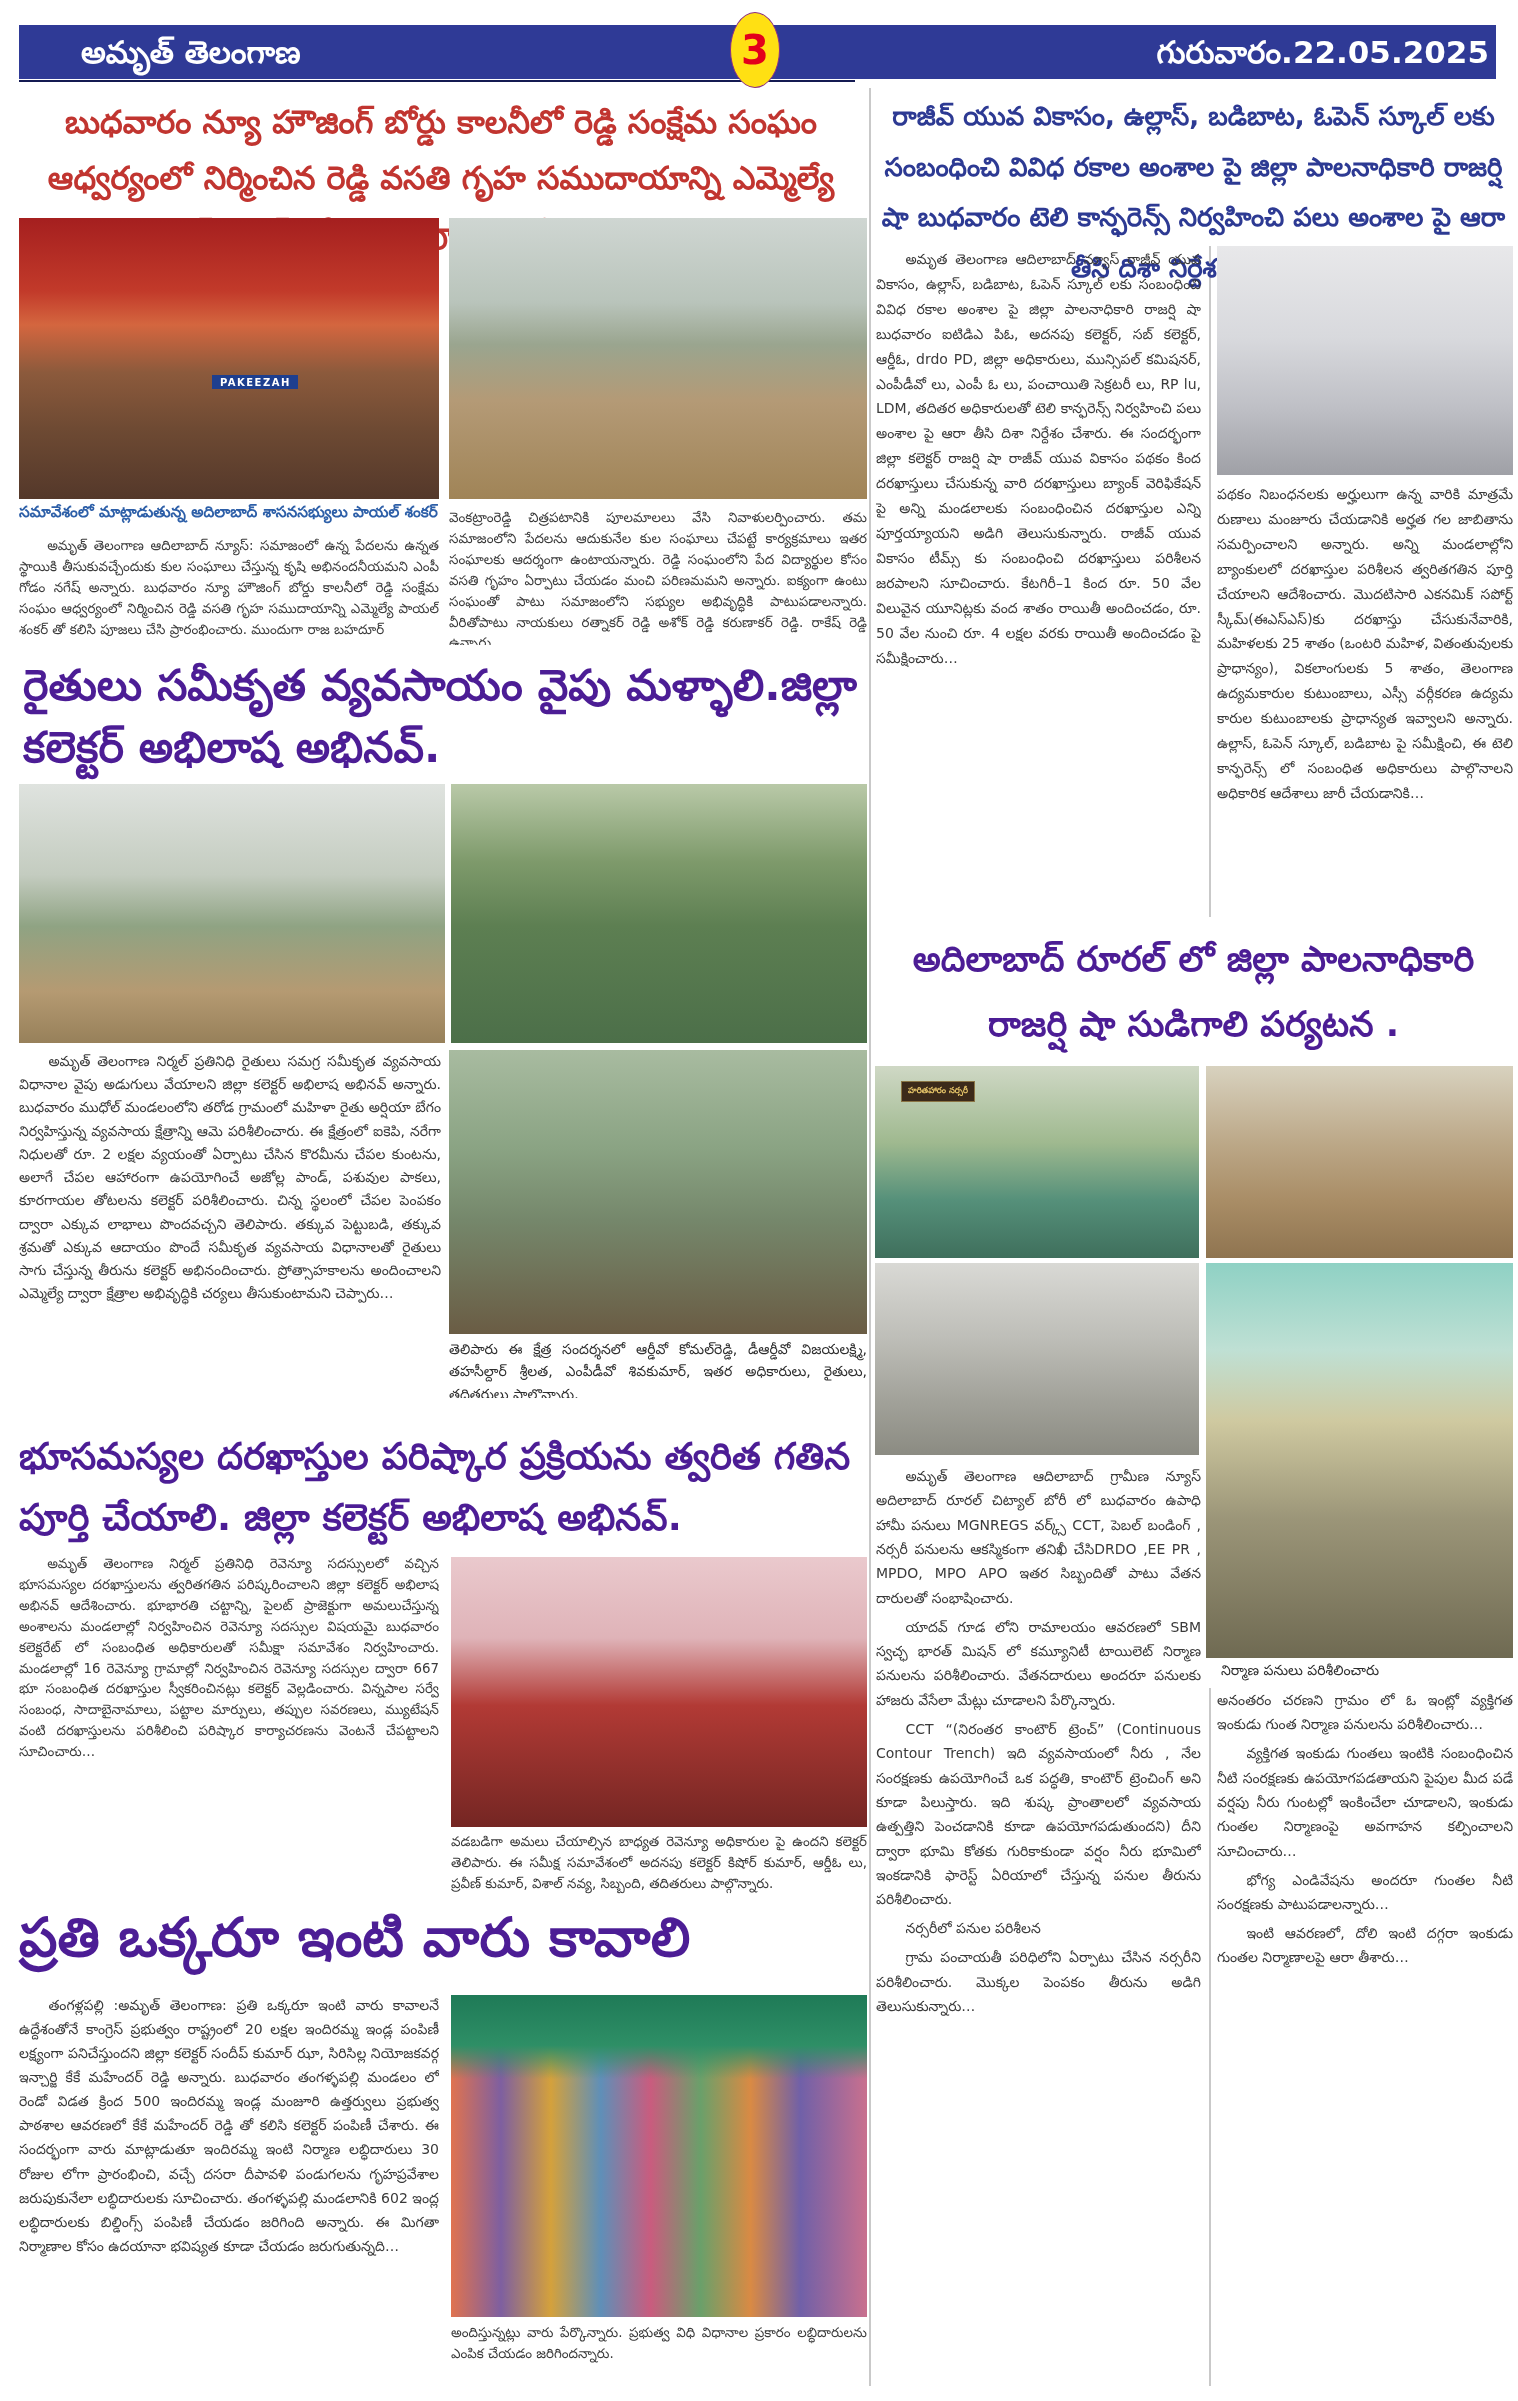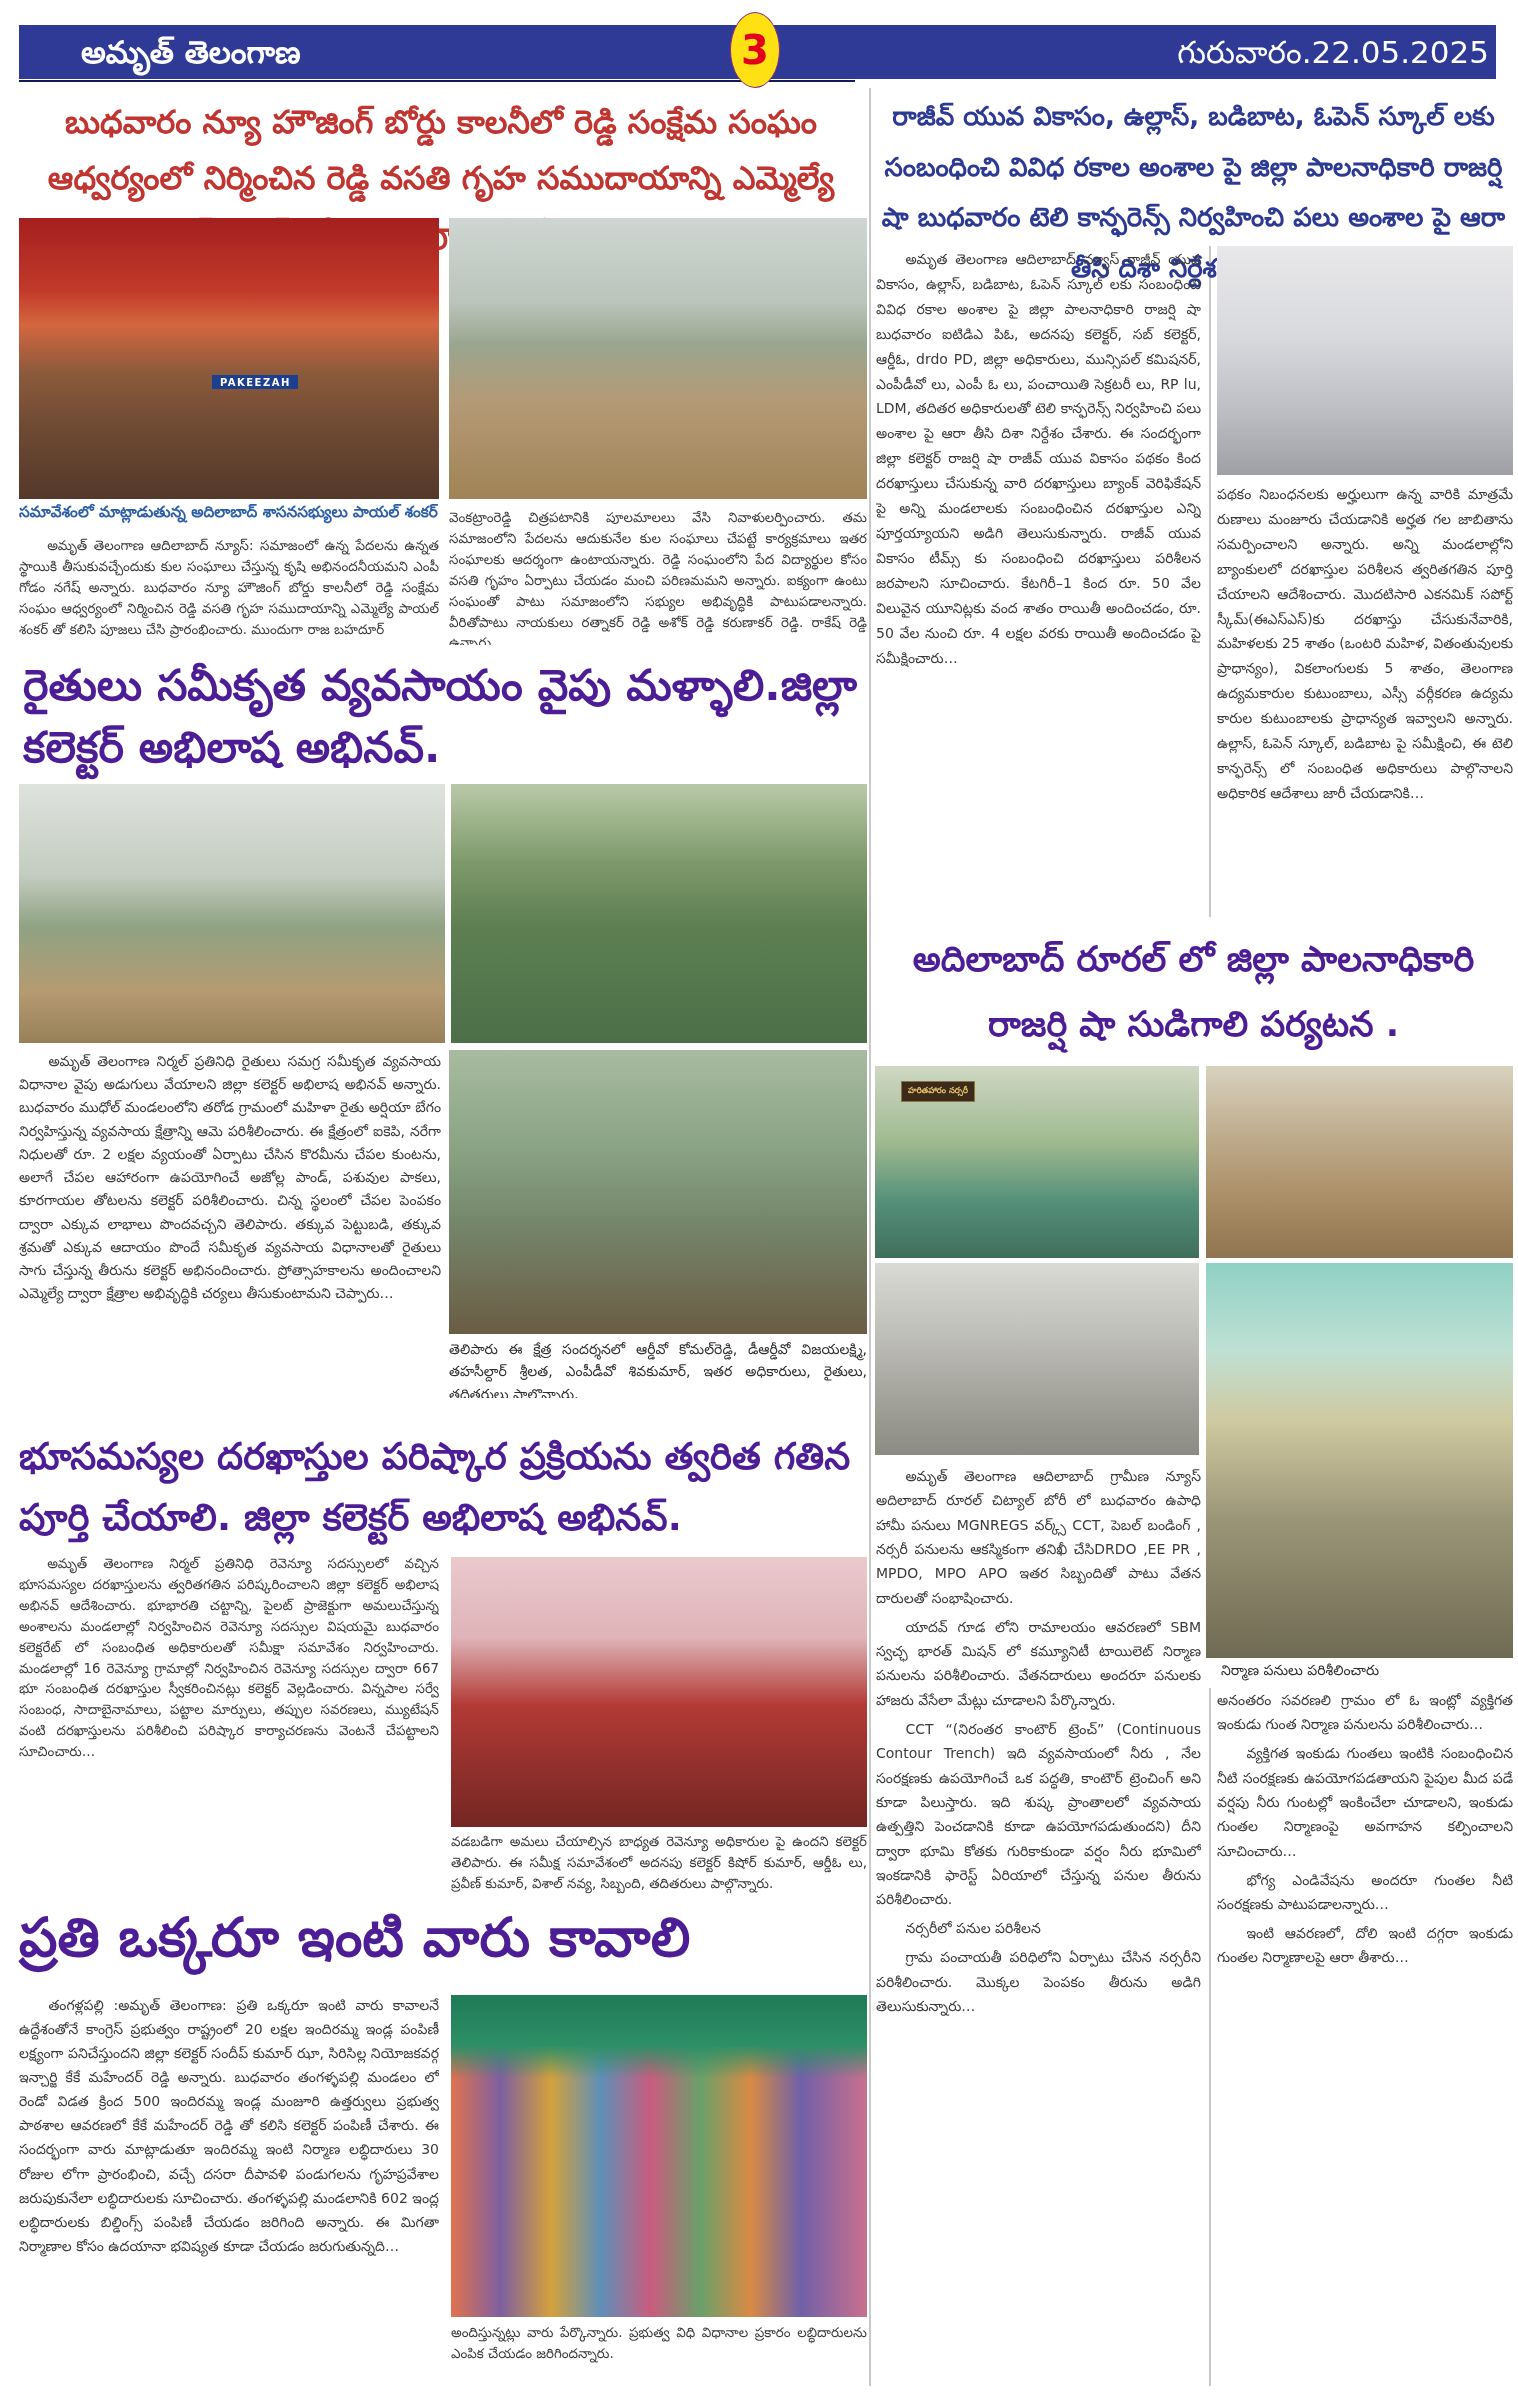--- a/index.html
+++ b/index.html
@@ -8,21 +8,21 @@
 
   
   .masthead{position:absolute;left:19px;top:24.6px;width:1477px;height:54px;background:#2f3a96;}
   .masthead-underline{position:absolute;left:19px;top:80px;width:836px;height:2.3px;background:#141a52;}
   .paper-name{position:absolute;left:81px;top:31px;width:537px;height:43px;color:#ffffff;
               font-size:31px;font-weight:bold;line-height:43px;}
   .page-badge{position:absolute;left:730px;top:11.5px;width:48px;height:74px;background:#ffe013;
               border-radius:50%;border:1.5px solid #8a2c8a;display:flex;align-items:center;justify-content:center;}
   .page-badge span{color:#e3001b;font-size:40px;font-weight:bold;}
   .edition-date{position:absolute;left:1059px;top:31px;width:430px;height:43px;color:#ffffff;
-                font-size:31px;font-weight:normal;text-align:right;line-height:43px;}
+                font-size:31px;font-weight:bold;text-align:right;line-height:43px;}
 
   
   .vrule{position:absolute;width:1.5px;background:#c9c9c9;}
   .vr-main{left:869px;top:88px;height:2298px;}
   .vr-right-top{left:1209px;top:246px;height:671px;}
   .vr-right-bottom{left:1209px;top:1688px;height:698px;}
 
   
   .lead-left{position:absolute;left:19px;top:94px;width:844px;height:123px;color:#c13530;
              font-size:32px;font-weight:bold;line-height:1.75;text-align:center;}
@@ -149,21 +149,21 @@
   <div class="photo ph-housevisit"></div>
   <div class="caption-blue cap-rural-photo">నిర్మాణ పనులు పరిశీలించారు</div>
   <div class="bodycol c-rural1">
     <p>అమృత్ తెలంగాణ ఆదిలాబాద్ గ్రామీణ న్యూస్ అదిలాబాద్ రూరల్  చిట్యాల్ బోరీ లో బుధవారం ఉపాధి హామీ పనులు MGNREGS వర్క్స్ CCT, పెబల్ బండింగ్ , నర్సరీ పనులను ఆకస్మికంగా తనిఖీ చేసిDRDO ,EE PR , MPDO, MPO APO ఇతర సిబ్బందితో పాటు వేతన దారులతో సంభాషించారు.</p>
     <p>యాదవ్ గూడ లోని రామాలయం ఆవరణలో SBM స్వచ్ఛ భారత్ మిషన్ లో కమ్యూనిటీ టాయిలెట్ నిర్మాణ పనులను పరిశీలించారు. వేతనదారులు అందరూ పనులకు హాజరు వేసేలా మేట్లు చూడాలని పేర్కొన్నారు.</p>
     <p>CCT  “(నిరంతర కాంటౌర్ ట్రెంచ్” (Continuous Contour Trench)  ఇది వ్యవసాయంలో నీరు , నేల సంరక్షణకు ఉపయోగించే ఒక పద్ధతి, కాంటౌర్ ట్రెంచింగ్ అని కూడా పిలుస్తారు. ఇది శుష్క ప్రాంతాలలో వ్యవసాయ ఉత్పత్తిని పెంచడానికి కూడా ఉపయోగపడుతుందని)  దీని ద్వారా భూమి కోతకు గురికాకుండా వర్షం నీరు భూమిలో ఇంకడానికి  ఫారెస్ట్ ఏరియాలో చేస్తున్న పనుల తీరును పరిశీలించారు.</p>
     <p>నర్సరీలో పనుల పరిశీలన</p>
     <p>గ్రామ పంచాయతీ పరిధిలోని ఏర్పాటు చేసిన నర్సరీని పరిశీలించారు. మొక్కల పెంపకం తీరును అడిగి తెలుసుకున్నారు…</p>
   </div>
   <div class="bodycol c-rural2">
-    <p class="noindent">అనంతరం సవరణలి గ్రామం లో ఓ ఇంట్లో వ్యక్తిగత ఇంకుడు గుంత నిర్మాణ పనులను పరిశీలించారు…</p>
+    <p class="noindent">అనంతరం చరణని గ్రామం లో ఓ ఇంట్లో వ్యక్తిగత ఇంకుడు గుంత నిర్మాణ పనులను పరిశీలించారు…</p>
     <p>వ్యక్తిగత ఇంకుడు గుంతలు ఇంటికి సంబంధించిన నీటి సంరక్షణకు ఉపయోగపడతాయని పైపుల మీద పడే వర్షపు నీరు గుంటల్లో ఇంకించేలా చూడాలని, ఇంకుడు గుంతల నిర్మాణంపై అవగాహన కల్పించాలని సూచించారు…</p>
     <p>భోగ్య ఎండివేషను అందరూ గుంతల నీటి సంరక్షణకు పాటుపడాలన్నారు…</p>
     <p>ఇంటి ఆవరణలో, దోలి ఇంటి దగ్గరా ఇంకుడు గుంతల నిర్మాణాలపై ఆరా తీశారు…</p>
   </div>
 
   <div class="headline-blue hl-land">భూసమస్యల దరఖాస్తుల పరిష్కార ప్రక్రియను త్వరిత గతిన పూర్తి చేయాలి. జిల్లా కలెక్టర్ అభిలాష అభినవ్.</div>
   <div class="bodycol c-land1">
     <p>అమృత్ తెలంగాణ నిర్మల్ ప్రతినిధి రెవెన్యూ సదస్సులలో వచ్చిన భూసమస్యల దరఖాస్తులను త్వరితగతిన పరిష్కరించాలని జిల్లా కలెక్టర్ అభిలాష అభినవ్ ఆదేశించారు. భూభారతి చట్టాన్ని, పైలట్ ప్రాజెక్టుగా అమలుచేస్తున్న అంశాలను మండలాల్లో నిర్వహించిన రెవెన్యూ సదస్సుల విషయమై బుధవారం కలెక్టరేట్ లో సంబంధిత అధికారులతో సమీక్షా సమావేశం నిర్వహించారు. మండలాల్లో 16 రెవెన్యూ గ్రామాల్లో నిర్వహించిన రెవెన్యూ సదస్సుల ద్వారా 667 భూ సంబంధిత దరఖాస్తుల స్వీకరించినట్లు కలెక్టర్ వెల్లడించారు. విన్నపాల సర్వే సంబంధ, సాదాబైనామాలు, పట్టాల మార్పులు, తప్పుల సవరణలు, మ్యుటేషన్ వంటి దరఖాస్తులను పరిశీలించి పరిష్కార కార్యాచరణను వెంటనే చేపట్టాలని సూచించారు…</p>
   </div>
   <div class="photo ph-revenue"></div>

